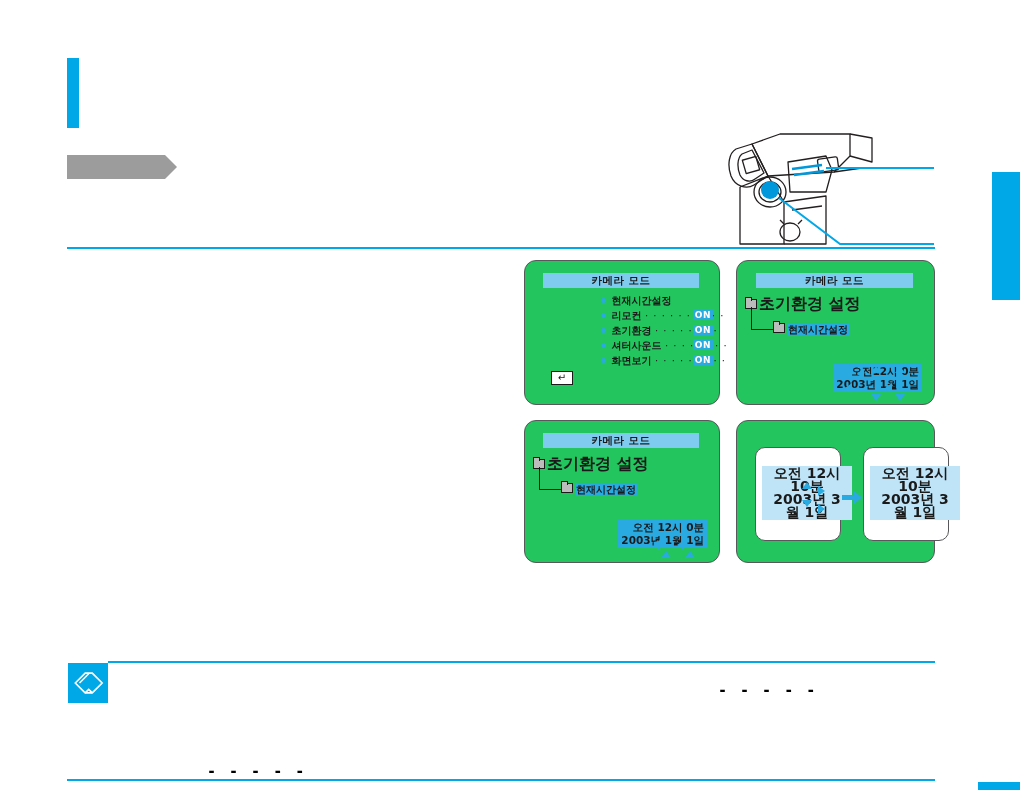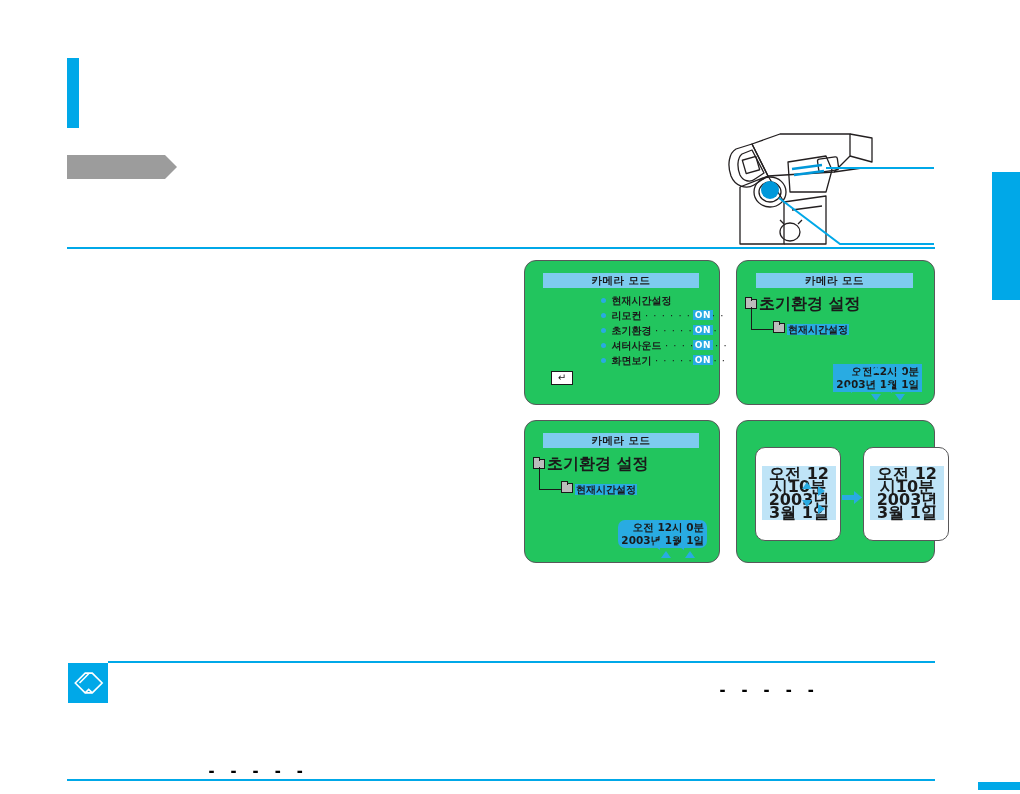--- a/index.html
+++ b/index.html
@@ -164,21 +164,21 @@
   }
 
   
   .dt-block{
     position:absolute;background:#29ABE2;
     font-size:10.5px;font-weight:bold;color:#1a1a1a;
     line-height:13px;white-space:nowrap;text-align:right;
     padding:1px 3px;
   }
   #lcd-2 .dt-block{right:12px;bottom:12px;}
-  #lcd-3 .dt-block{right:12px;bottom:14px;border-radius:7px;}
+  #lcd-3 .dt-block{right:12px;bottom:14px;}
 
   
   .tri{position:absolute;width:0;height:0;}
   .tri-up{border-left:5px solid transparent;border-right:5px solid transparent;border-bottom:7px solid #29ABE2;}
   .tri-down{border-left:5px solid transparent;border-right:5px solid transparent;border-top:7px solid #29ABE2;}
   .tri-left{border-top:5px solid transparent;border-bottom:5px solid transparent;border-right:7px solid #29ABE2;}
   .tri-right{border-top:5px solid transparent;border-bottom:5px solid transparent;border-left:7px solid #29ABE2;}
 
   
   .flow-card{
@@ -186,22 +186,22 @@
     border:1.4px solid #58585a;
     border-radius:10px;
     box-sizing:border-box;
     background:#fff;
   }
   #flow-a{left:18px;top:26px;width:86px;height:94px;}
   #flow-b{left:126px;top:26px;width:86px;height:94px;}
   .flow-dt{
     position:absolute;left:6px;bottom:20px;width:74px;
     background:#BFE4F7;
-    font-size:16px;font-weight:bold;color:#1a1a1a;
-    line-height:13px;text-align:center;padding:1px 0;
+    font-size:14px;font-weight:bold;color:#1a1a1a;
+    line-height:13px;text-align:center;padding:1px 8px;
   }
   .flow-status{
     position:absolute;left:22px;top:24px;width:56px;
     background:#29ABE2;color:#1a1a1a;
     font-size:10px;font-weight:bold;text-align:center;line-height:13px;
   }
   .flow-arrow{
     position:absolute;left:105px;top:68px;width:20px;height:13px;
   }
 </style>

